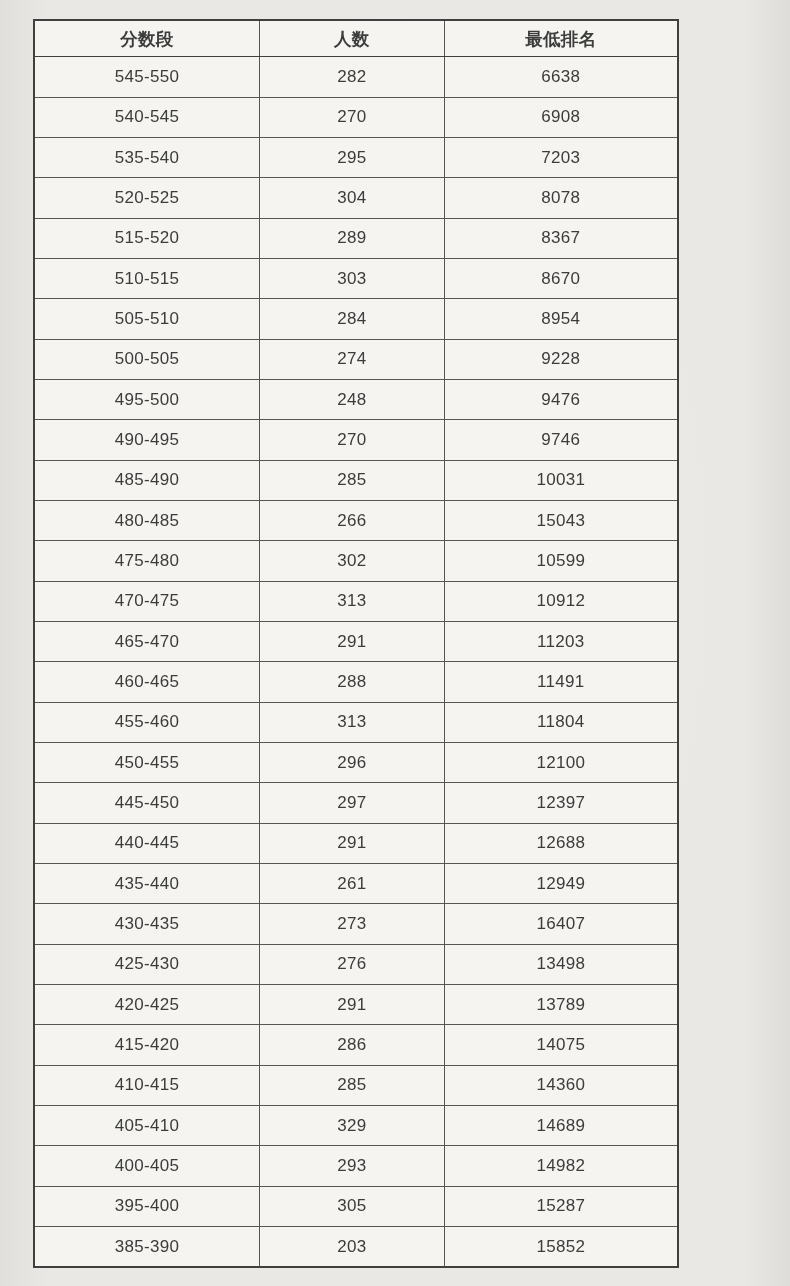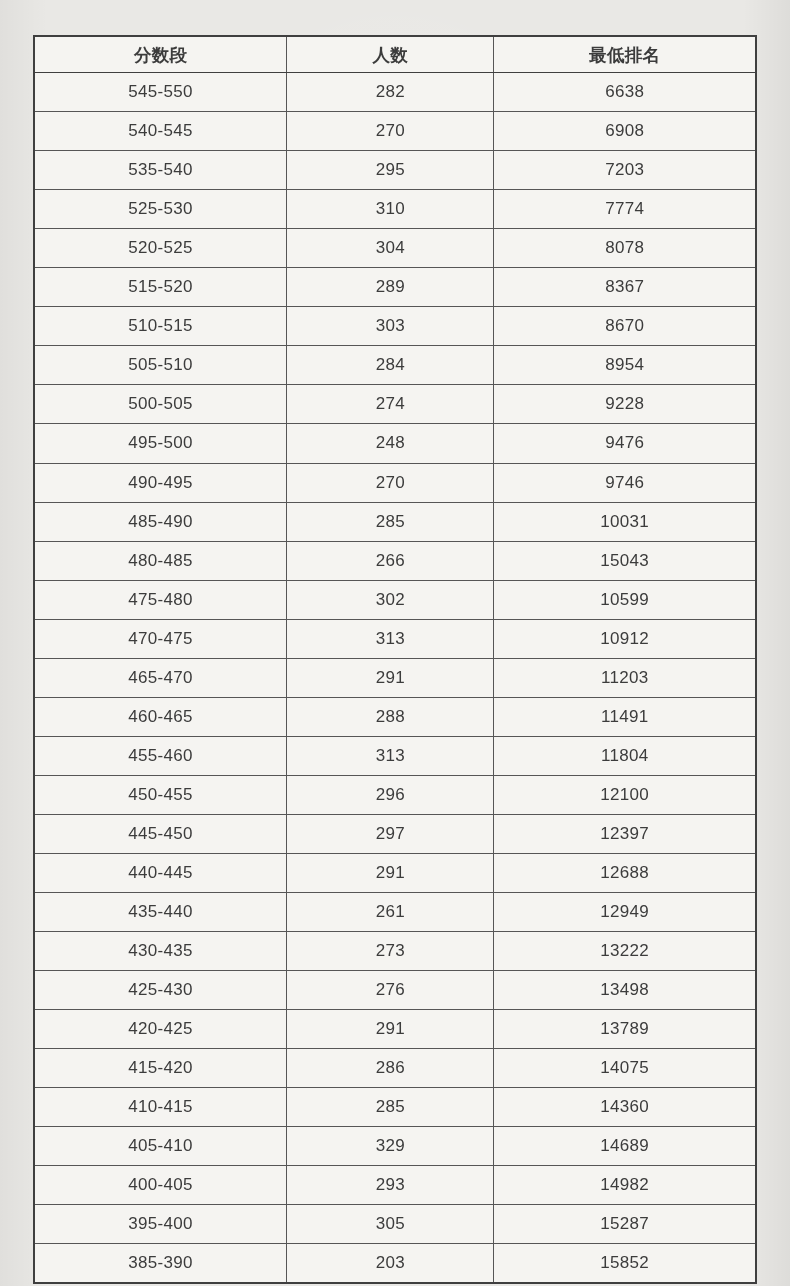--- a/index.html
+++ b/index.html
@@ -24,22 +24,22 @@
   .page {
     position: absolute;
     inset: 0;
     background:
       radial-gradient(ellipse at 50% 45%, rgba(255,255,255,0.35) 0%, rgba(0,0,0,0) 60%),
       linear-gradient(90deg, rgba(0,0,0,0.04) 0%, rgba(0,0,0,0) 6%, rgba(0,0,0,0) 94%, rgba(0,0,0,0.05) 100%);
   }
   table.score-table {
     position: absolute;
     left: 33px;
-    top: 35px;
-    width: 724px;
+    top: 19px;
+    width: 646px;
     height: 1249px;
     border-collapse: collapse;
     table-layout: fixed;
     background: var(--cell);
     border: 2px solid var(--border-strong);
   }
   col.c1 { width: 35%; }
   col.c2 { width: 28.7%; }
   col.c3 { width: 36.3%; }
   th, td {
@@ -84,25 +84,20 @@
           <td>540-545</td>
           <td>270</td>
           <td>6908</td>
         </tr>
         <tr>
           <td>535-540</td>
           <td>295</td>
           <td>7203</td>
         </tr>
         <tr>
-          <td>525-530</td>
-          <td>310</td>
-          <td>7774</td>
-        </tr>
-        <tr>
           <td>520-525</td>
           <td>304</td>
           <td>8078</td>
         </tr>
         <tr>
           <td>515-520</td>
           <td>289</td>
           <td>8367</td>
         </tr>
         <tr>
@@ -181,21 +176,21 @@
           <td>12688</td>
         </tr>
         <tr>
           <td>435-440</td>
           <td>261</td>
           <td>12949</td>
         </tr>
         <tr>
           <td>430-435</td>
           <td>273</td>
-          <td>13222</td>
+          <td>16407</td>
         </tr>
         <tr>
           <td>425-430</td>
           <td>276</td>
           <td>13498</td>
         </tr>
         <tr>
           <td>420-425</td>
           <td>291</td>
           <td>13789</td>

